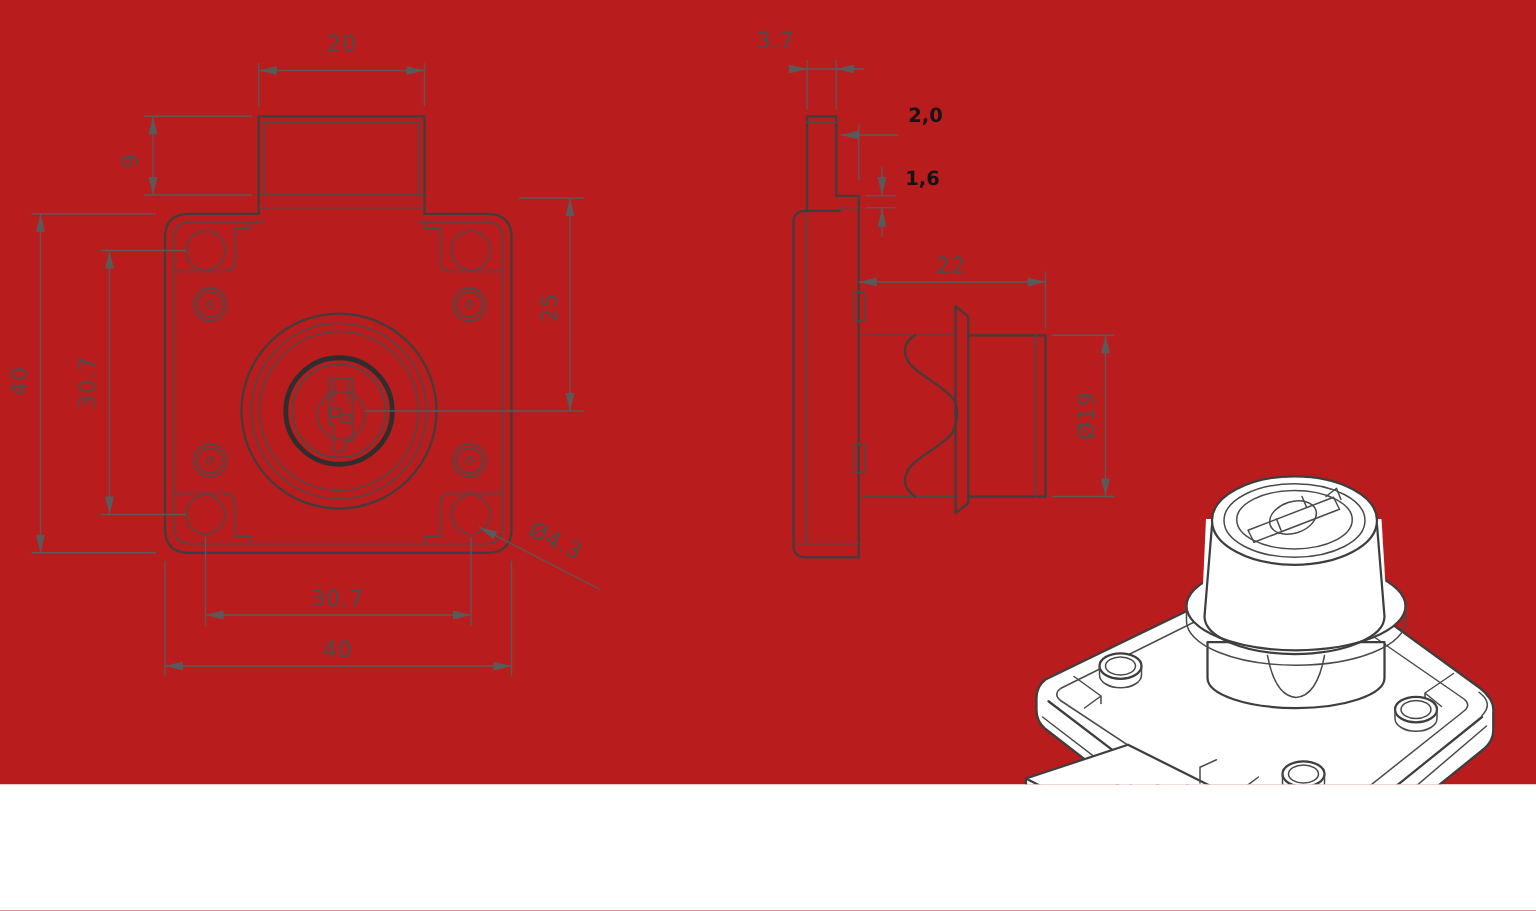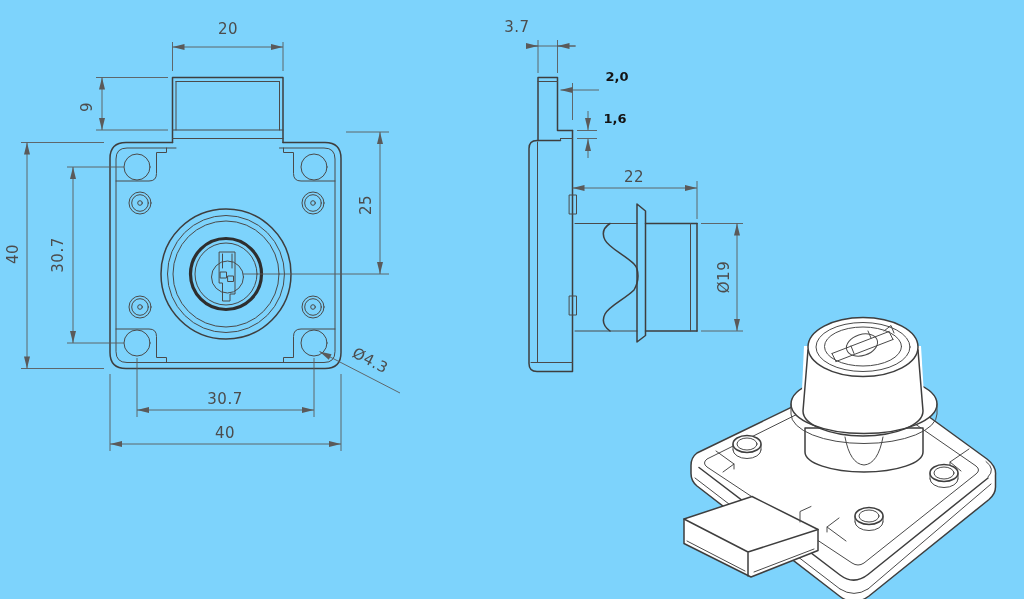--- a/index.html
+++ b/index.html
@@ -1,16 +1,16 @@
 <!DOCTYPE html>
 <html><head>
 <meta charset="utf-8">
 <style>
   html,body{margin:0;padding:0;background:#ffffff;}
-  .stage{width:1024px;height:599px;position:relative;background:#7dd3fc;overflow:hidden;}
+  .stage{width:1024px;height:523px;position:relative;background:#b91c1c;overflow:hidden;}
   svg{display:block;}
   .ln{stroke:#3e3e3e;stroke-width:1.5;fill:none;stroke-linecap:round;stroke-linejoin:round;}
   .ln2{stroke:#4a4a4a;stroke-width:1;fill:none;stroke-linecap:round;stroke-linejoin:round;}
   .thick{stroke:#2e2e2e;stroke-width:3.2;fill:none;}
   .dim{stroke:#5a5a5a;stroke-width:0.9;fill:none;stroke-linecap:butt;}
   .wh{fill:#ffffff;}
   .dimtxt{font:15px "DejaVu Sans","Liberation Sans",sans-serif;fill:#4c4c4c;letter-spacing:0.5px;}
   .dimtxt-b{font:bold 13px "DejaVu Sans","Liberation Sans",sans-serif;fill:#141414;}
   text{text-anchor:middle;}
 </style>

